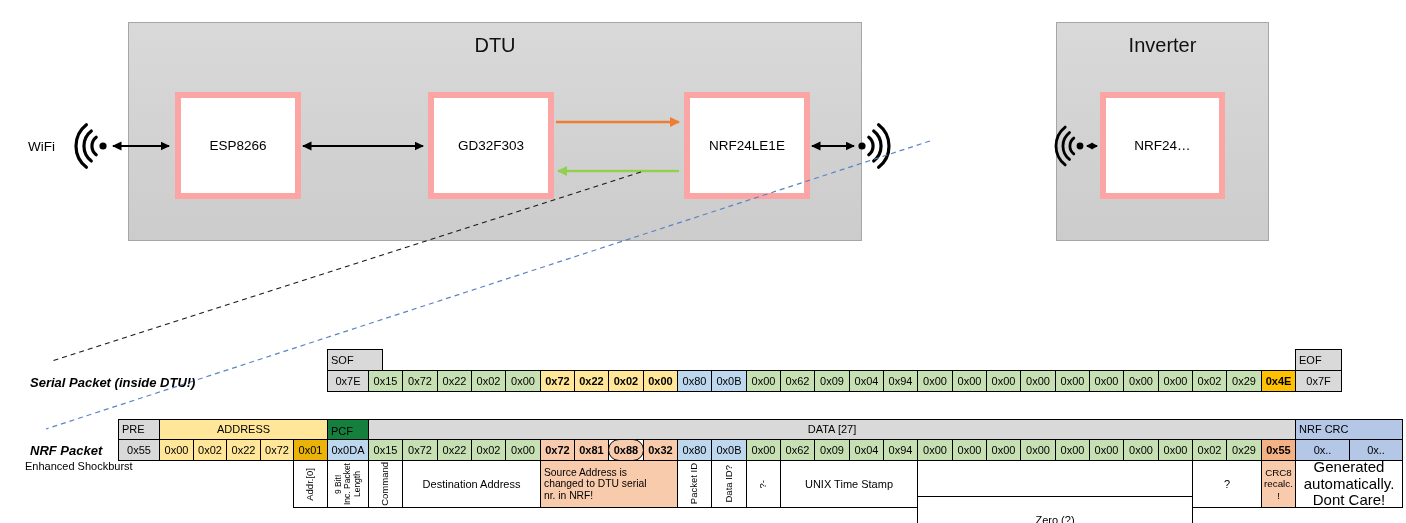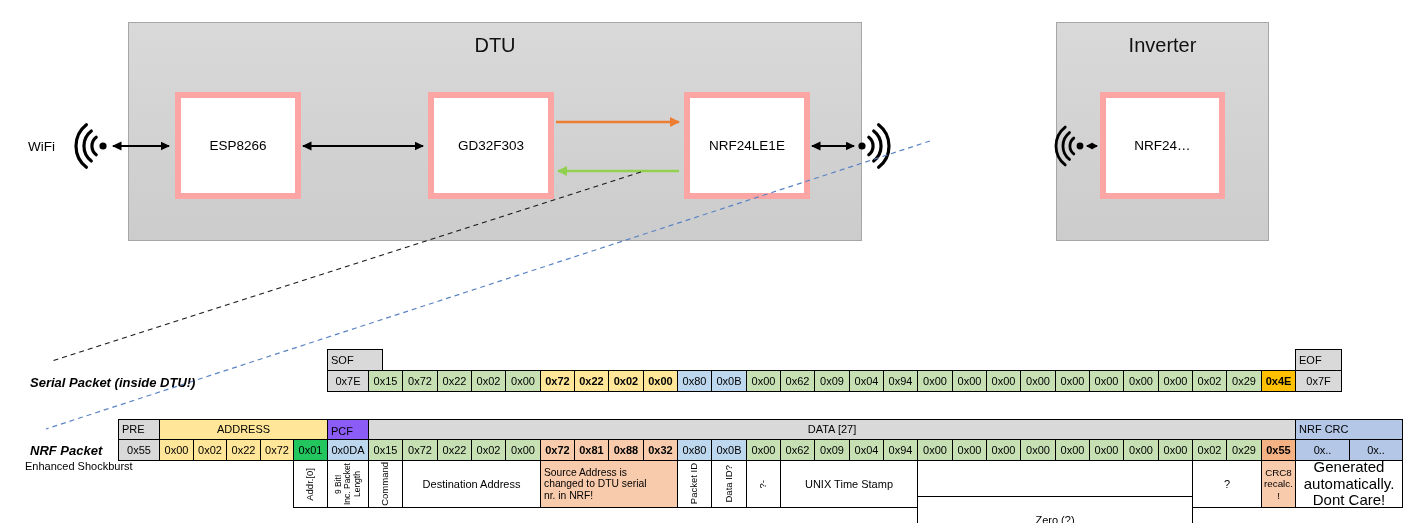--- a/index.html
+++ b/index.html
@@ -111,38 +111,38 @@
       <div class="cell" style="left: 1055px; top: 370px; width: 35px; height: 22px; background: rgb(198, 224, 180);">0x00</div>
       <div class="cell" style="left: 1089px; top: 370px; width: 35px; height: 22px; background: rgb(198, 224, 180);">0x00</div>
       <div class="cell" style="left: 1123px; top: 370px; width: 36px; height: 22px; background: rgb(198, 224, 180);">0x00</div>
       <div class="cell" style="left: 1158px; top: 370px; width: 35px; height: 22px; background: rgb(198, 224, 180);">0x00</div>
       <div class="cell" style="left: 1192px; top: 370px; width: 35px; height: 22px; background: rgb(198, 224, 180);">0x02</div>
       <div class="cell" style="left: 1226px; top: 370px; width: 36px; height: 22px; background: rgb(198, 224, 180);">0x29</div>
       <div class="cell" style="left: 1261px; top: 370px; width: 35px; height: 22px; background: rgb(255, 192, 0); font-weight: bold;">0x4E</div>
       <div class="cell" style="left: 1295px; top: 370px; width: 47px; height: 22px; background: rgb(217, 217, 217);">0x7F</div>
       <div class="cell left" style="left: 118px; top: 419px; width: 42px; height: 21px; background: rgb(217, 217, 217);">PRE</div>
       <div class="cell" style="left: 159px; top: 419px; width: 169px; height: 21px; background: rgb(255, 230, 153);">ADDRESS</div>
-      <div class="cell left" style="left: 327px; top: 419px; width: 42px; height: 25px; background: #8b5cf6;">PCF</div>
+      <div class="cell left" style="left: 327px; top: 419px; width: 42px; height: 25px; background: #15803d;">PCF</div>
       <div class="cell" style="left: 368px; top: 419px; width: 928px; height: 21px; background: rgb(217, 217, 217);">DATA [27]</div>
       <div class="cell left" style="left: 1295px; top: 419px; width: 108px; height: 21px; background: rgb(180, 199, 231);">NRF CRC</div>
       <div class="cell" style="left: 118px; top: 439px; width: 42px; height: 22px; background: rgb(217, 217, 217);">0x55</div>
       <div class="cell" style="left: 159px; top: 439px; width: 35px; height: 22px; background: rgb(255, 230, 153);">0x00</div>
       <div class="cell" style="left: 193px; top: 439px; width: 34px; height: 22px; background: rgb(255, 230, 153);">0x02</div>
       <div class="cell" style="left: 226px; top: 439px; width: 35px; height: 22px; background: rgb(255, 230, 153);">0x22</div>
       <div class="cell" style="left: 260px; top: 439px; width: 34px; height: 22px; background: rgb(255, 230, 153);">0x72</div>
-      <div class="cell" style="left: 293px; top: 439px; width: 35px; height: 22px; background: #22c55e;">0x01</div>
+      <div class="cell" style="left: 293px; top: 439px; width: 35px; height: 22px; background: #eab308;">0x01</div>
       <div class="cell" style="left: 327px; top: 439px; width: 42px; height: 22px; background: rgb(189, 215, 238);">0x0DA</div>
       <div class="cell" style="left: 368px; top: 439px; width: 35px; height: 22px; background: rgb(198, 224, 180);">0x15</div>
       <div class="cell" style="left: 402px; top: 439px; width: 36px; height: 22px; background: rgb(198, 224, 180);">0x72</div>
       <div class="cell" style="left: 437px; top: 439px; width: 35px; height: 22px; background: rgb(198, 224, 180);">0x22</div>
       <div class="cell" style="left: 471px; top: 439px; width: 35px; height: 22px; background: rgb(198, 224, 180);">0x02</div>
       <div class="cell" style="left: 505px; top: 439px; width: 36px; height: 22px; background: rgb(198, 224, 180);">0x00</div>
       <div class="cell" style="left: 540px; top: 439px; width: 35px; height: 22px; background: rgb(248, 203, 173); font-weight: bold;">0x72</div>
       <div class="cell" style="left: 574px; top: 439px; width: 35px; height: 22px; background: rgb(248, 203, 173); font-weight: bold;">0x81</div>
-      <div class="cell" style="left: 608px; top: 439px; width: 36px; height: 22px; background: rgb(248, 203, 173); font-weight: bold;">0x88</div>
+      <div class="cell" style="left: 608px; top: 439px; width: 36px; height: 22px; background: rgb(248, 203, 173); font-weight: bold; border-radius: 11px;">0x88</div>
       <div class="cell" style="left: 643px; top: 439px; width: 35px; height: 22px; background: rgb(248, 203, 173); font-weight: bold;">0x32</div>
       <div class="cell" style="left: 677px; top: 439px; width: 35px; height: 22px; background: rgb(189, 215, 238);">0x80</div>
       <div class="cell" style="left: 711px; top: 439px; width: 36px; height: 22px; background: rgb(189, 215, 238);">0x0B</div>
       <div class="cell" style="left: 746px; top: 439px; width: 35px; height: 22px; background: rgb(198, 224, 180);">0x00</div>
       <div class="cell" style="left: 780px; top: 439px; width: 35px; height: 22px; background: rgb(198, 224, 180);">0x62</div>
       <div class="cell" style="left: 814px; top: 439px; width: 36px; height: 22px; background: rgb(198, 224, 180);">0x09</div>
       <div class="cell" style="left: 849px; top: 439px; width: 35px; height: 22px; background: rgb(198, 224, 180);">0x04</div>
       <div class="cell" style="left: 883px; top: 439px; width: 35px; height: 22px; background: rgb(198, 224, 180);">0x94</div>
       <div class="cell" style="left: 917px; top: 439px; width: 36px; height: 22px; background: rgb(198, 224, 180);">0x00</div>
       <div class="cell" style="left: 952px; top: 439px; width: 35px; height: 22px; background: rgb(198, 224, 180);">0x00</div>

